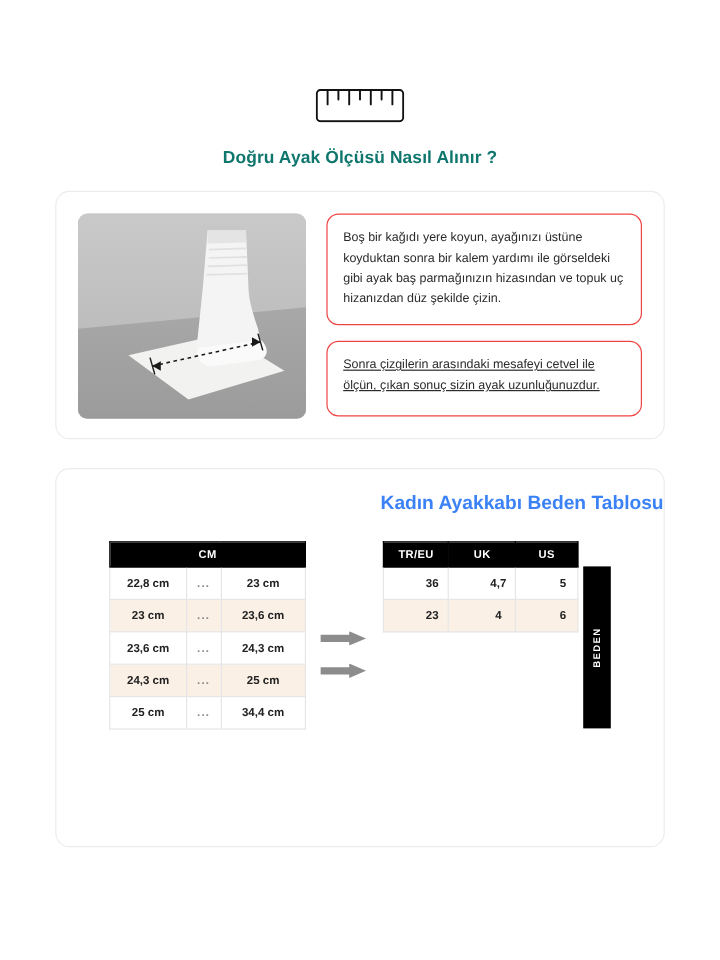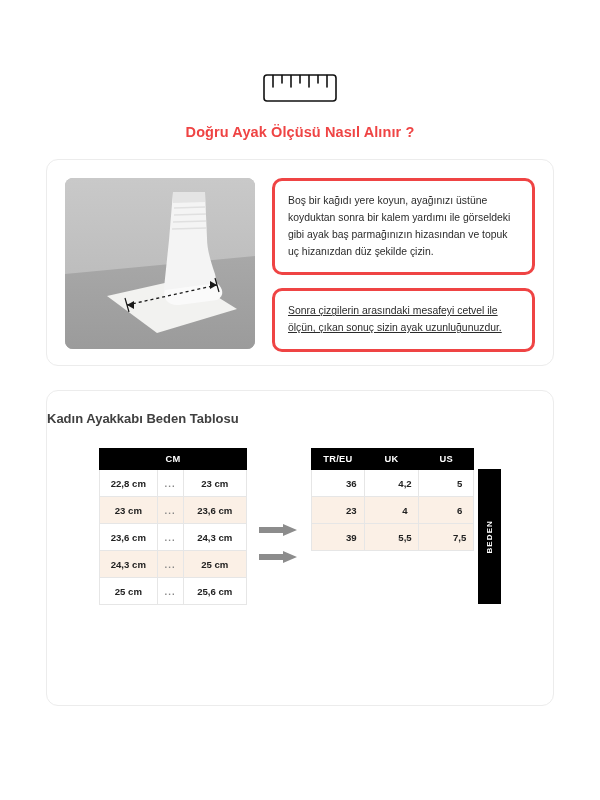--- a/index.html
+++ b/index.html
@@ -28,21 +28,21 @@
     padding-top: 74px;
   }
   .ruler-icon {
     width: 74px;
     height: 28px;
   }
   .title {
     text-align: center;
     font-size: 14.5px;
     font-weight: bold;
-    color: #ef4444;
+    color: #0f766e;
     margin-top: 22px;
     letter-spacing: 0.1px;
   }
 
   
   .card {
     border: 1px solid #ececec;
     border-radius: 12px;
     background: #fff;
   }
@@ -64,41 +64,41 @@
   }
   .photo svg { display: block; width: 100%; height: 100%; }
 
   .text-col {
     flex: 1 1 auto;
     display: flex;
     flex-direction: column;
     gap: 13px;
   }
   .note {
-    border: 3px solid #ef4444;
+    border: 1px solid #ef4444;
     border-radius: 10px;
     padding: 12px 13px;
     font-size: 10.4px;
     line-height: 1.62;
     color: #2b2b2b;
   }
   .note.one { height: 101px; }
   .note.two { height: 73px; text-decoration: underline; }
 
   
   .bottom-card {
     margin: 24px 46px 0 46px;
     height: 316px;
     padding-top: 20px;
   }
   .subtitle {
-    text-align: left;
-    font-size: 13px;
-    font-weight: bold;
-    color: #404040;
+    text-align: right;
+    font-size: 16px;
+    font-weight: bold;
+    color: #3b82f6;
   }
 
   .tables {
     margin-top: 22px;
     display: flex;
     justify-content: center;
     align-items: flex-start;
   }
 
   .tbl {
@@ -120,21 +120,21 @@
     height: 27px;
     text-align: center;
     background: #fff;
     padding: 0 6px;
     white-space: nowrap;
     font-weight: bold;
   }
   .tbl tr.alt td { background: #fbf0e6; }
 
   
-  .cm-tbl { width: 148px; }
+  .cm-tbl { width: 164px; }
   .cm-tbl td.c1 { width: 58px; }
   .cm-tbl td.dots { width: 26px; color: #888; letter-spacing: 1px; }
   .cm-tbl td.c2 { width: 64px; }
 
   
   .arrows {
     width: 64px;
     align-self: stretch;
     position: relative;
   }
@@ -269,21 +269,21 @@
             <td class="c2">24,3 cm</td>
           </tr>
           <tr class="alt">
             <td class="c1">24,3 cm</td>
             <td class="dots">...</td>
             <td class="c2">25 cm</td>
           </tr>
           <tr>
             <td class="c1">25 cm</td>
             <td class="dots">...</td>
-            <td class="c2">25,6 cm</td>
+            <td class="c2">34,4 cm</td>
           </tr>
         </tbody>
       </table>
 
       <div class="arrows">
         <span class="arrow a1">
           <svg viewBox="0 0 38 12" xmlns="http://www.w3.org/2000/svg">
             <path d="M0 3 L24 3 L24 0 L38 6 L24 12 L24 9 L0 9 Z" fill="#8c8c8c"></path>
           </svg>
         </span>
@@ -298,33 +298,28 @@
         <thead>
           <tr>
             <th>TR/EU</th>
             <th>UK</th>
             <th>US</th>
           </tr>
         </thead>
         <tbody>
           <tr>
             <td>36</td>
-            <td>4,2</td>
+            <td>4,7</td>
             <td>5</td>
           </tr>
           <tr class="alt">
             <td>23</td>
             <td>4</td>
             <td>6</td>
           </tr>
-          <tr class="alt">
-            <td>39</td>
-            <td>5,5</td>
-            <td>7,5</td>
-          </tr>
         </tbody>
       </table>
 
       <div class="beden">
         <span>BEDEN</span>
       </div>
 
     </div>
   </div>
 

